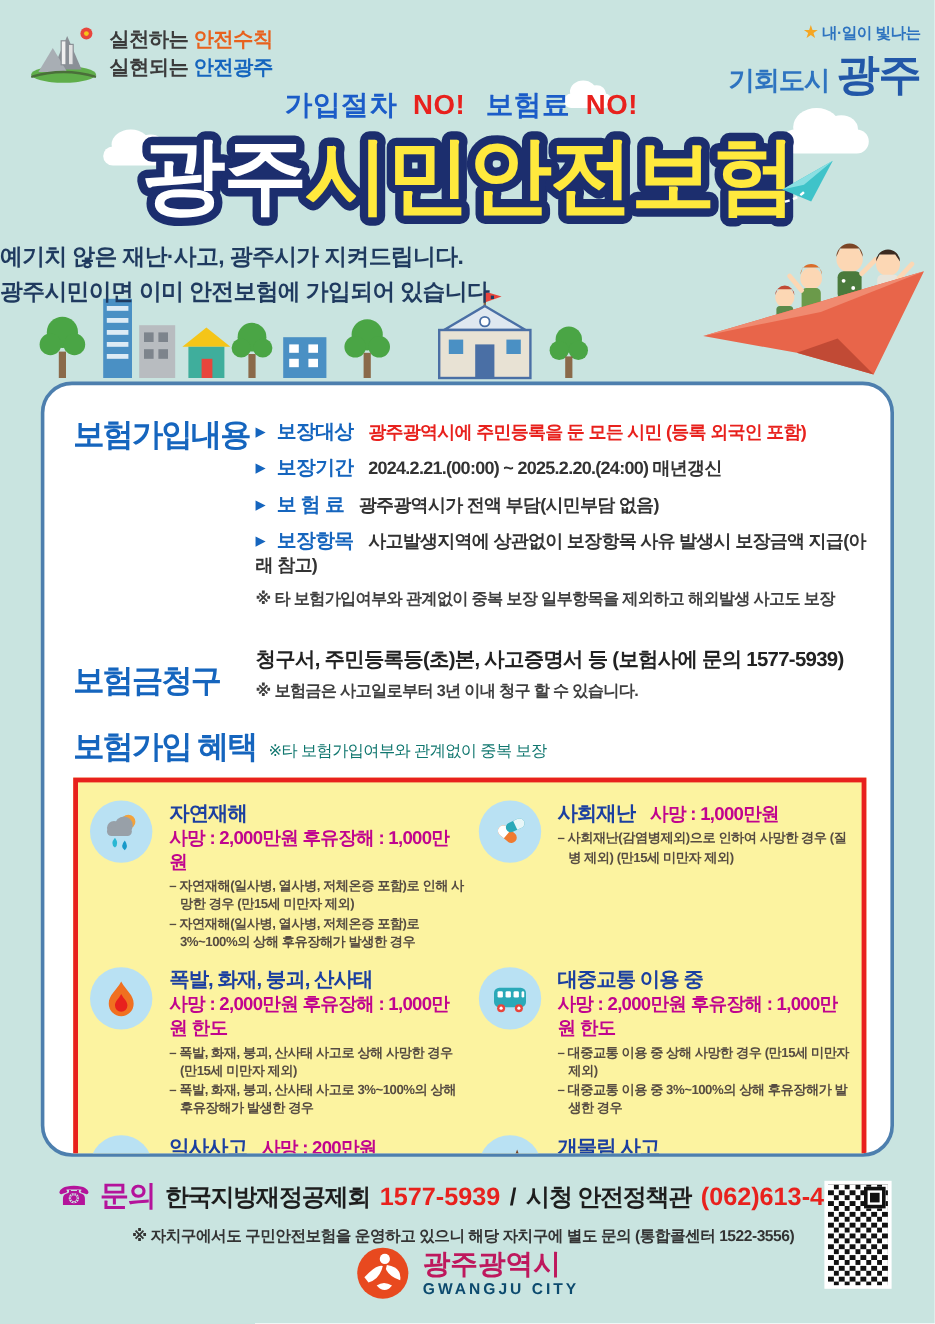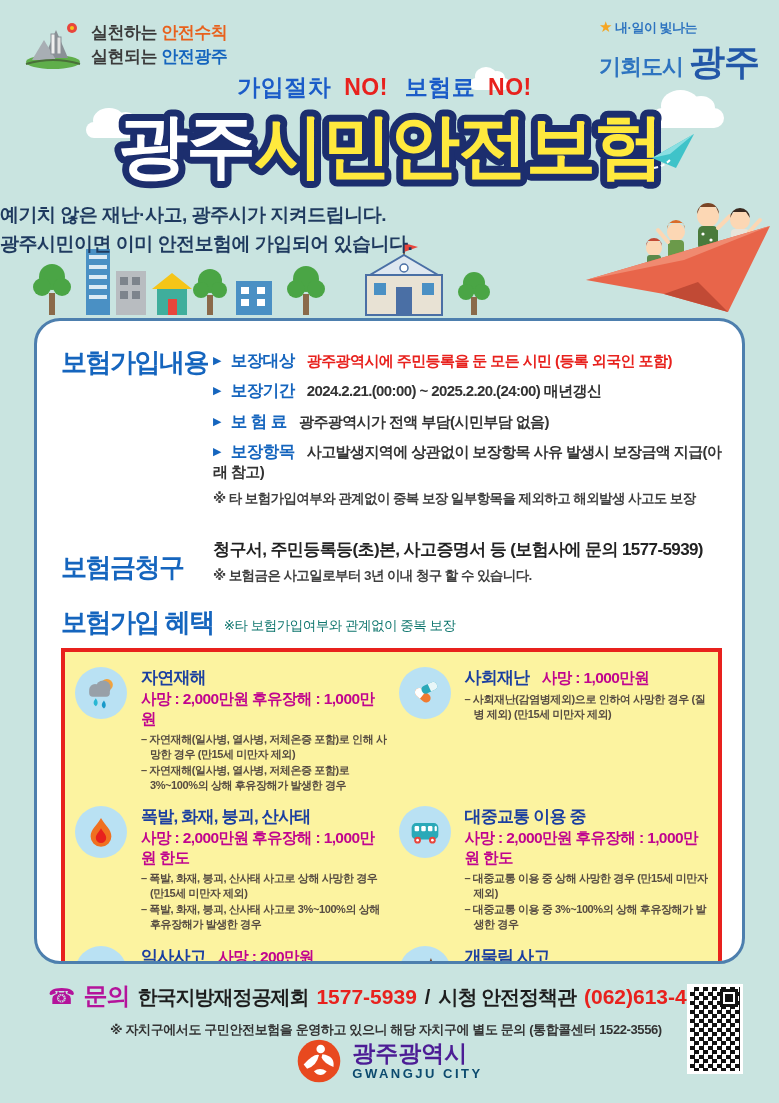--- a/index.html
+++ b/index.html
@@ -5,21 +5,21 @@
   html,body{margin:0;padding:0;}
   body{width:779px;height:1103px;font-family:"Liberation Sans","DejaVu Sans",sans-serif;}
   .poster{position:relative;width:779px;height:1103px;background:#c9e4e0;overflow:hidden;}
 
   
   .logo-left{position:absolute;left:24px;top:20px;display:flex;align-items:center;gap:9px;z-index:4;}
   .logo-left .lines{font-size:17px;font-weight:800;color:#3b3b3b;line-height:1.4;letter-spacing:-0.5px;}
   .brand-orange{color:#e8611d;}
   .brand-blue{color:#1565be;}
 
-  .logo-right{position:absolute;right:20px;top:18px;z-index:4;}
+  .logo-right{position:absolute;right:12px;top:18px;z-index:4;text-align:right;}
   .logo-right .tag{color:#2e74c0;font-weight:800;font-size:13px;letter-spacing:-0.5px;}
   .logo-right .star{color:#f5a623;font-size:15px;}
   .logo-right .cityline{display:flex;align-items:baseline;gap:6px;margin-top:1px;}
   .city-type{font-size:22px;font-weight:800;color:#2e74c0;letter-spacing:-1px;}
   .city-name{font-size:36px;font-weight:900;color:#2257a8;letter-spacing:-1px;}
 
   
   .tagline-row{position:absolute;top:72px;left:0;width:100%;text-align:center;
     font-size:23px;font-weight:900;color:#1b5cc8;letter-spacing:0.5px;z-index:2;}
   .tagline-row .no{color:#e8211d;margin:0 10px 0 6px;}
@@ -79,21 +79,21 @@
   .district-note{margin-top:9px;padding-left:62px;font-size:13px;font-weight:700;color:#333;letter-spacing:-0.4px;}
 
   .qr{position:absolute;right:36px;top:984px;width:56px;height:90px;background:#fff;padding:3px;box-sizing:border-box;z-index:2;}
   .qr .modules{width:100%;height:100%;position:relative;
     background-image:conic-gradient(#111 90deg,#fff 90deg 180deg,#111 180deg 270deg,#fff 270deg);
     background-size:9px 9px;}
   .qr .finder{position:absolute;top:2px;right:2px;width:18px;height:18px;background:#fff;border:3px solid #111;box-sizing:border-box;}
   .qr .finder::after{content:"";position:absolute;inset:2px;background:#111;}
 
   .city-logo{position:absolute;left:0;top:1038px;width:100%;display:flex;justify-content:center;align-items:center;gap:10px;z-index:2;}
-  .cl-text .kr{font-size:23px;font-weight:900;color:#4c1d95;letter-spacing:0px;line-height:1.1;}
+  .cl-text .kr{font-size:23px;font-weight:900;color:#be185d;letter-spacing:0px;line-height:1.1;}
   .cl-text .en{font-size:13px;font-weight:800;color:#0c4a6e;letter-spacing:2.5px;}
 </style>
 </head>
 <body>
 
 <div class="poster">
 
   <div class="logo-left">
     <svg width="58" height="50" viewBox="0 0 58 50">
       <ellipse cx="29" cy="42" rx="27" ry="7" fill="#5fae4a"></ellipse>

